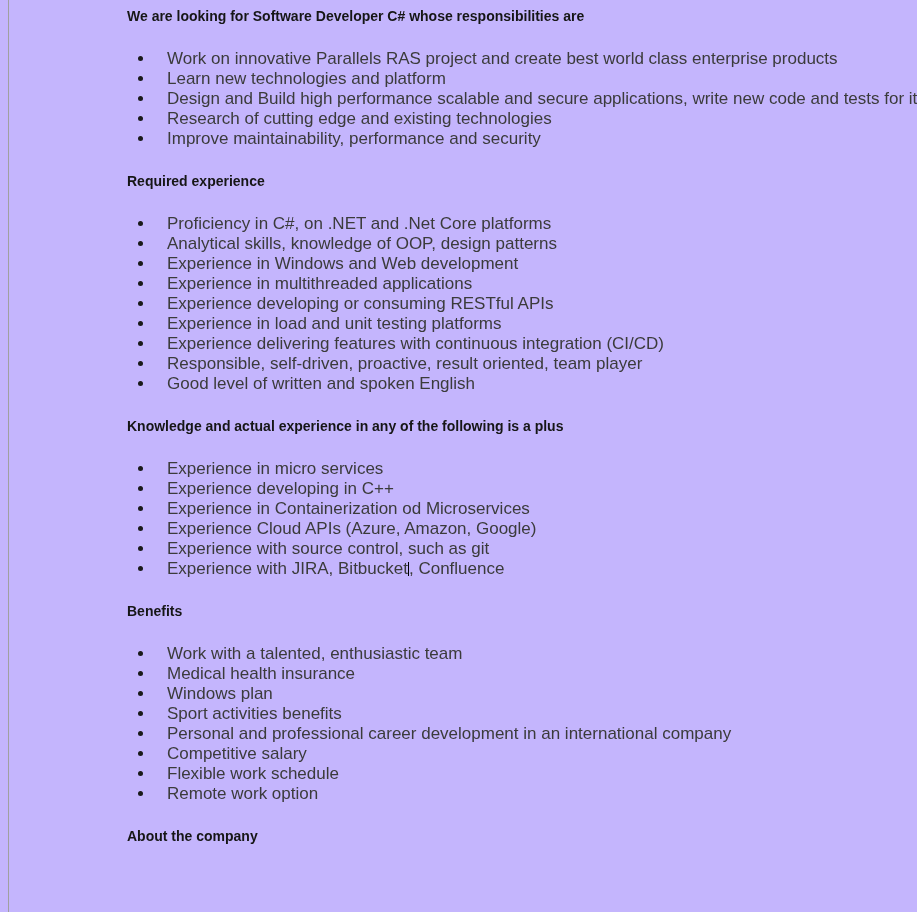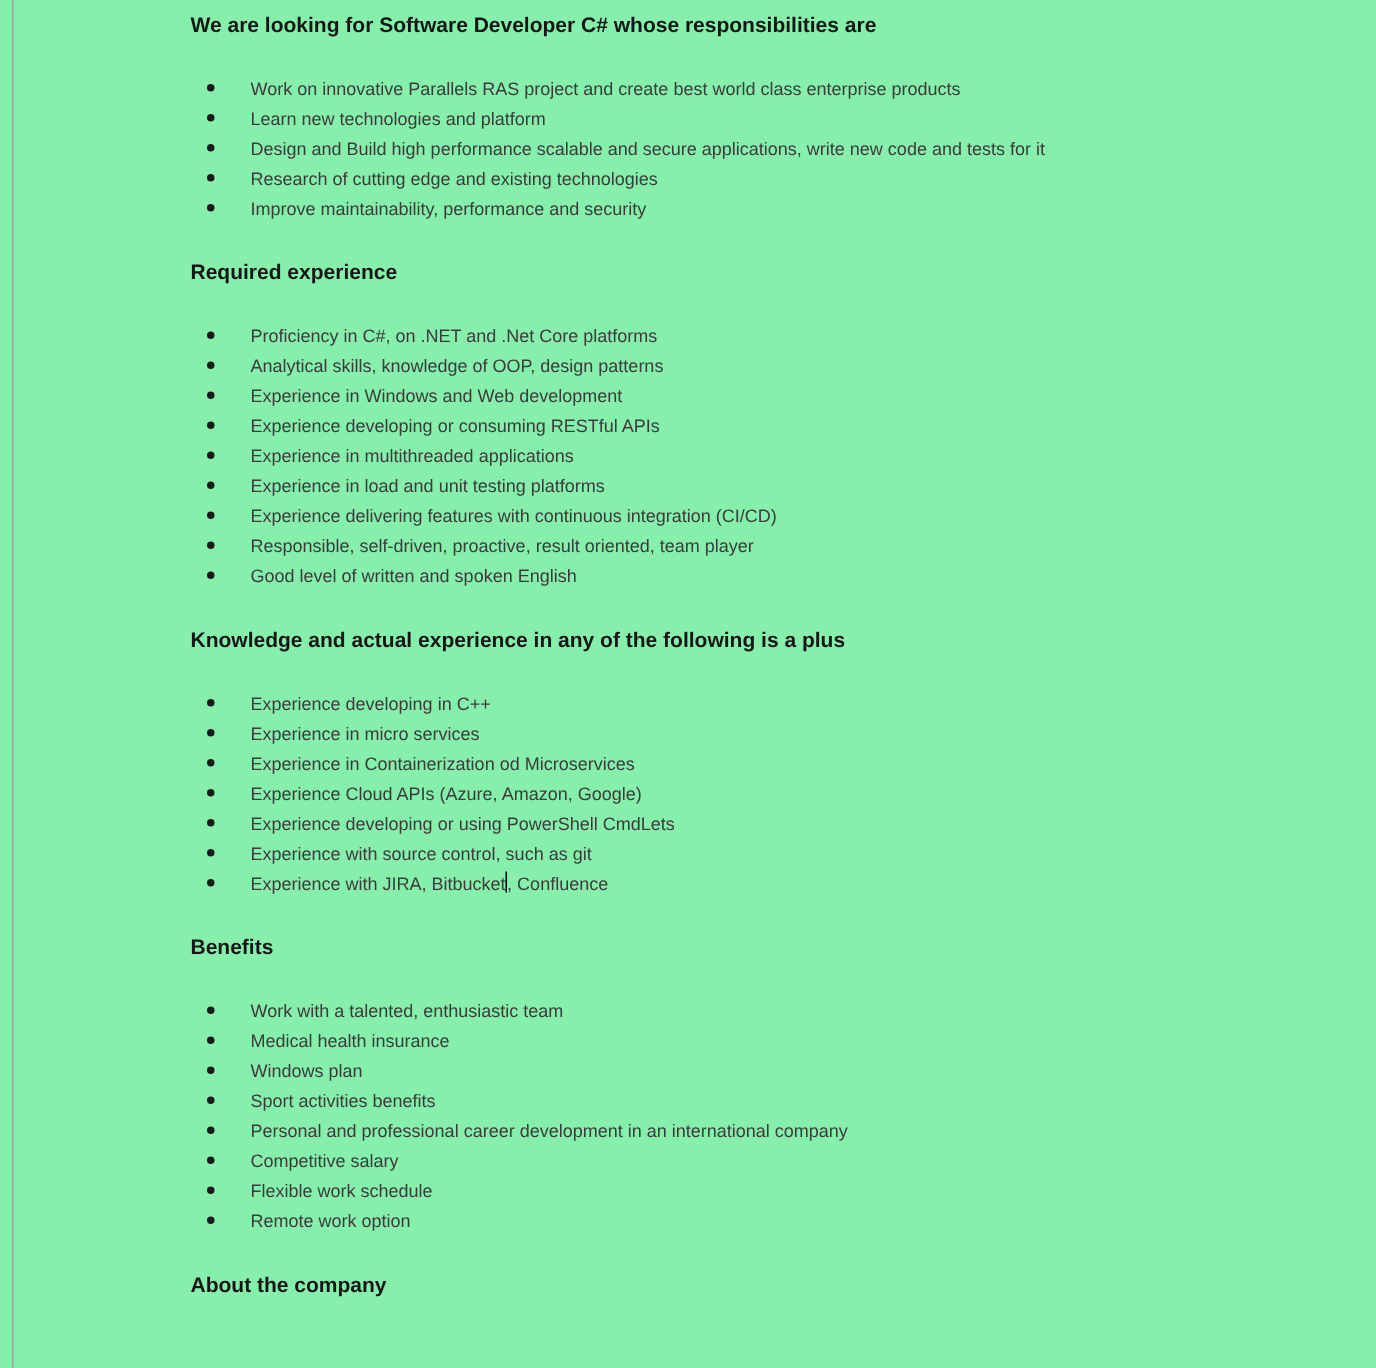--- a/index.html
+++ b/index.html
@@ -6,21 +6,21 @@
   html, body {
     margin: 0; padding: 0;
     width: 917px; height: 912px;
     background: #ffffff;
     overflow: hidden;
   }
   .page {
     position: relative;
     width: 917px; height: 912px;
     font-family: "Liberation Sans", sans-serif;
-    background: #86efac;
+    background: #c4b5fd;
   }
   .page-border {
     position: absolute;
     left: 8px; top: 0;
     width: 1px; height: 912px;
     background: #a0a0a0;
   }
   .content {
     position: absolute;
     left: 127px; top: 6px;
@@ -35,21 +35,21 @@
   }
   .bullets {
     list-style: none;
     margin: 23px 0 22px 0;
     padding: 0;
   }
   .bullets li {
     position: relative;
     padding-left: 40px;
     line-height: 20px;
-    font-size: 12px;
+    font-size: 17px;
     color: #3b3b3b;
     white-space: nowrap;
   }
   .dot {
     position: absolute;
     left: 11px; top: 7px;
     width: 5px; height: 5px;
     border-radius: 50%;
     background: #1a1a1a;
   }
@@ -78,37 +78,36 @@
         <li><span class="dot"></span><span>Improve maintainability, performance and security</span></li>
       </ul>
     </section>
 
     <section>
       <h2 class="heading">Required experience</h2>
       <ul class="bullets">
         <li><span class="dot"></span><span>Proficiency in C#, on .NET and .Net Core platforms</span></li>
         <li><span class="dot"></span><span>Analytical skills, knowledge of OOP, design patterns</span></li>
         <li><span class="dot"></span><span>Experience in Windows and Web development</span></li>
+        <li><span class="dot"></span><span>Experience in multithreaded applications</span></li>
         <li><span class="dot"></span><span>Experience developing or consuming RESTful APIs</span></li>
-        <li><span class="dot"></span><span>Experience in multithreaded applications</span></li>
         <li><span class="dot"></span><span>Experience in load and unit testing platforms</span></li>
         <li><span class="dot"></span><span>Experience delivering features with continuous integration (CI/CD)</span></li>
         <li><span class="dot"></span><span>Responsible, self-driven, proactive, result oriented, team player</span></li>
         <li><span class="dot"></span><span>Good level of written and spoken English</span></li>
       </ul>
     </section>
 
     <section>
       <h2 class="heading">Knowledge and actual experience in any of the following is a plus</h2>
       <ul class="bullets">
+        <li><span class="dot"></span><span>Experience in micro services</span></li>
         <li><span class="dot"></span><span>Experience developing in C++</span></li>
-        <li><span class="dot"></span><span>Experience in micro services</span></li>
         <li><span class="dot"></span><span>Experience in Containerization od Microservices</span></li>
         <li><span class="dot"></span><span>Experience Cloud APIs (Azure, Amazon, Google)</span></li>
-        <li><span class="dot"></span><span>Experience developing or using PowerShell CmdLets</span></li>
         <li><span class="dot"></span><span>Experience with source control, such as git</span></li>
         <li><span class="dot"></span><span><span>Experience with JIRA, Bitbucket</span><span class="caret"></span><span>, Confluence</span></span></li>
       </ul>
     </section>
 
     <section>
       <h2 class="heading">Benefits</h2>
       <ul class="bullets">
         <li><span class="dot"></span><span>Work with a talented, enthusiastic team</span></li>
         <li><span class="dot"></span><span>Medical health insurance</span></li>

